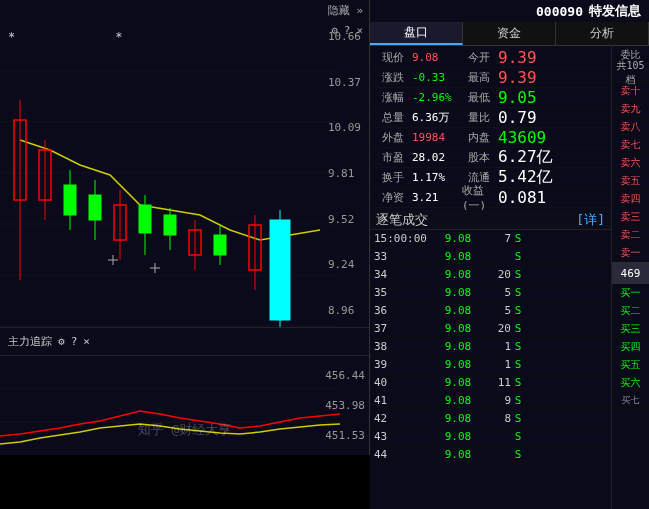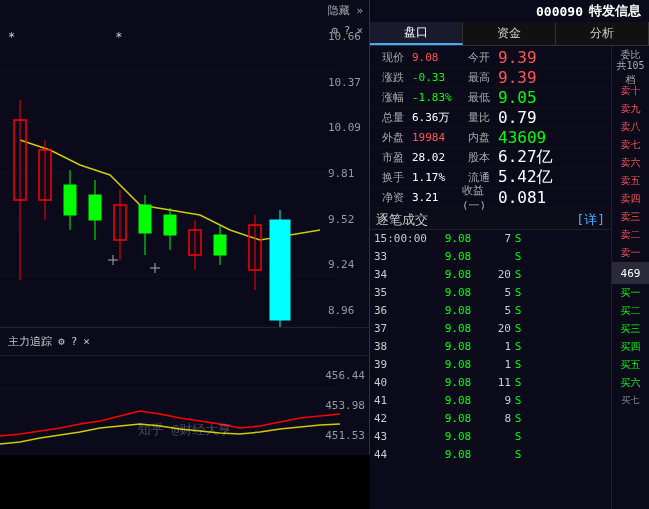--- a/index.html
+++ b/index.html
@@ -459,21 +459,21 @@
             <td class="info-cell value2-cell red">9.39</td>
           </tr>
           <tr class="info-row">
             <td class="info-cell label-cell">涨跌</td>
             <td class="info-cell value-cell green">-0.33</td>
             <td class="info-cell label2-cell">最高</td>
             <td class="info-cell value2-cell red">9.39</td>
           </tr>
           <tr class="info-row">
             <td class="info-cell label-cell">涨幅</td>
-            <td class="info-cell value-cell green">-1.83%</td>
+            <td class="info-cell value-cell green">-2.96%</td>
             <td class="info-cell label2-cell">最低</td>
             <td class="info-cell value2-cell green">9.05</td>
           </tr>
           <tr class="info-row">
             <td class="info-cell label-cell">总量</td>
             <td class="info-cell value-cell white">6.36万</td>
             <td class="info-cell label2-cell">量比</td>
             <td class="info-cell value2-cell white">0.79</td>
           </tr>
           <tr class="info-row">

